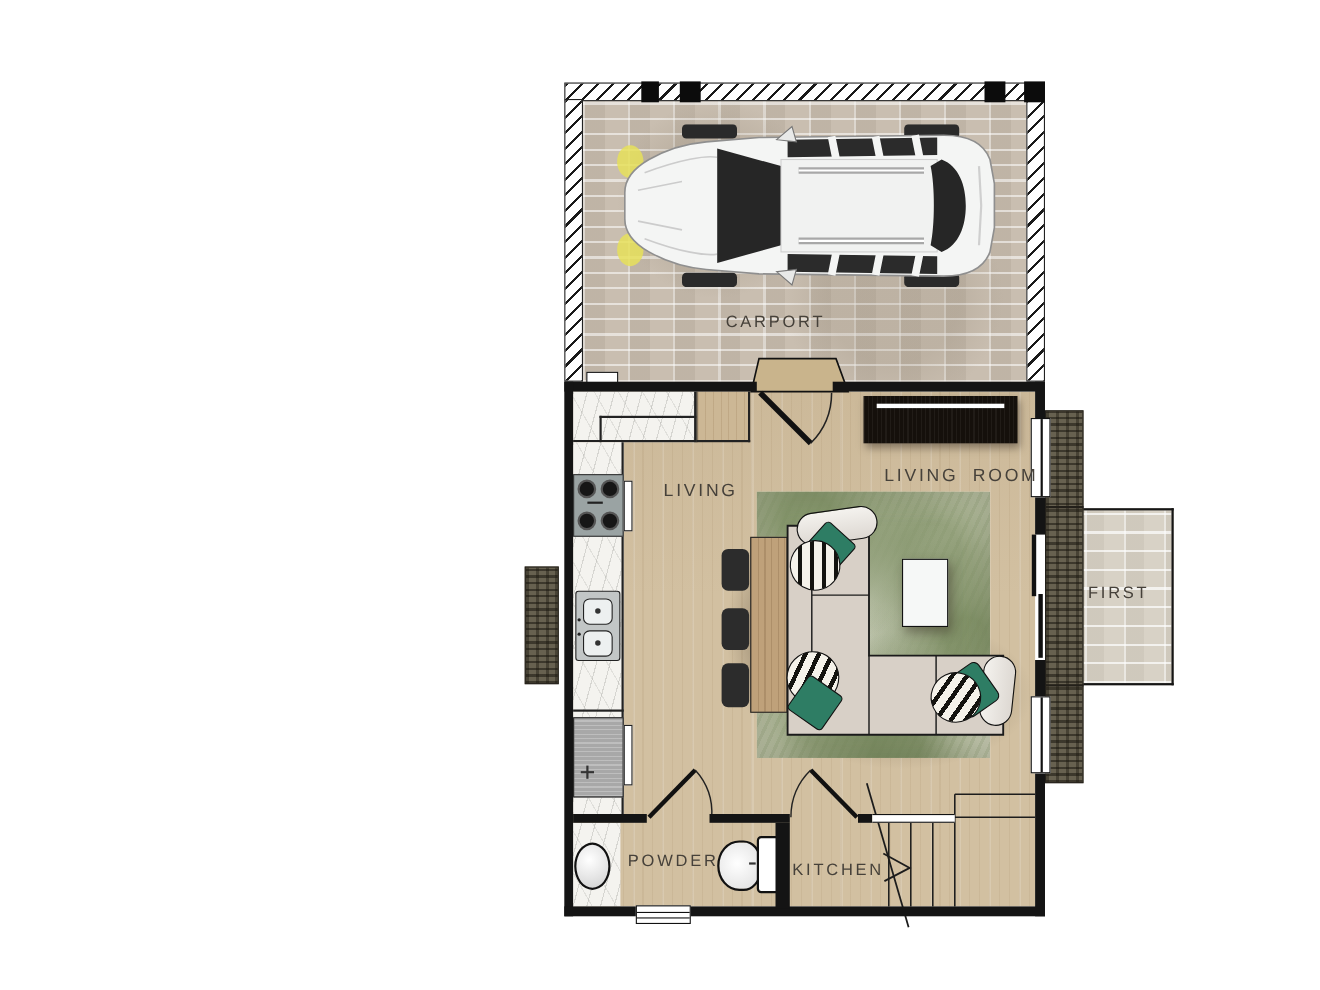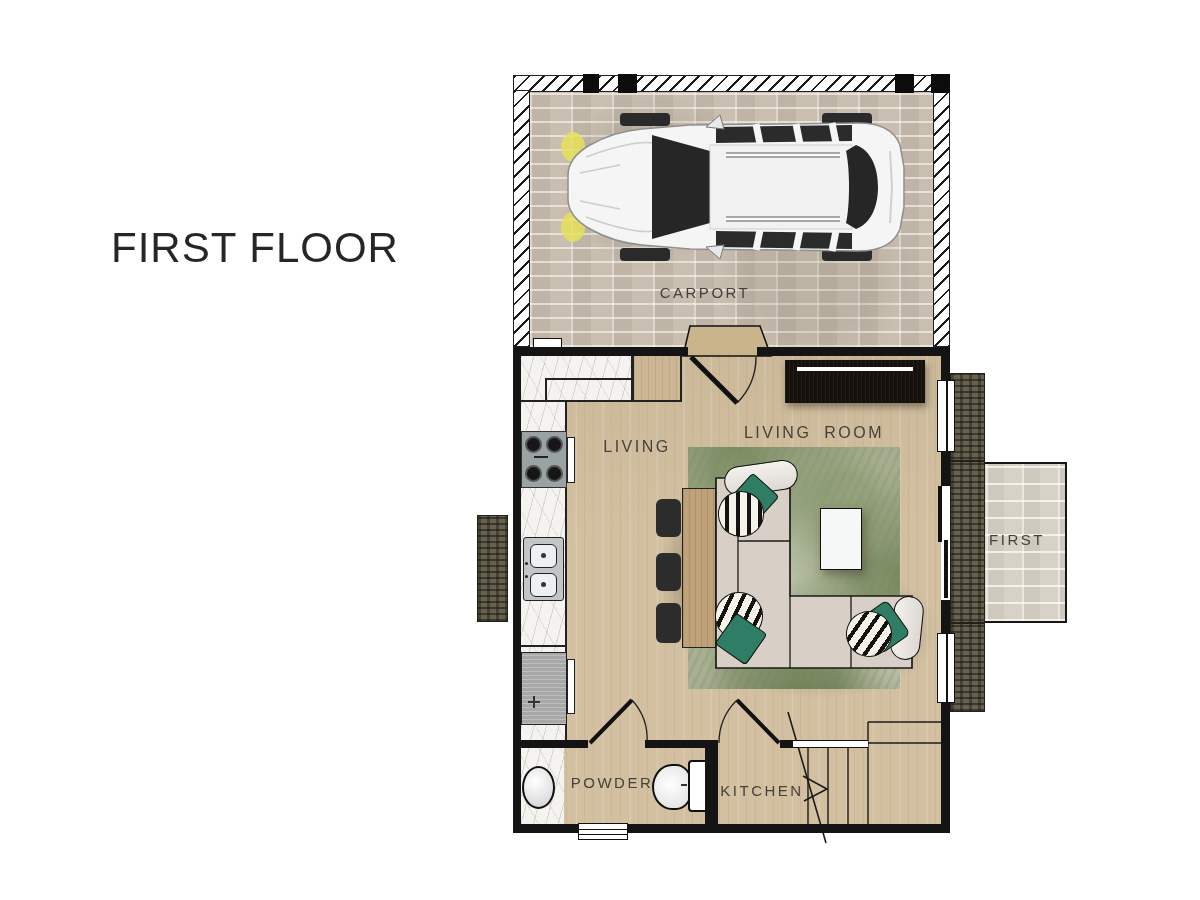--- a/index.html
+++ b/index.html
@@ -56,21 +56,20 @@
   .pillow{position:absolute;border:1.5px solid #111;box-sizing:border-box;z-index:24;}
   .winbox{position:absolute;background:#fff;border:1.5px solid #111;box-sizing:border-box;z-index:32;}
   svg.overlay{position:absolute;left:0;top:0;z-index:22;pointer-events:none;}
 </style>
 </head>
 <body>
 
 <div id="plan">
 
   <div class="title">
-    <div>FIRST FLOOR</div>
   </div>
 
   <div class="brick" style="left:530px;top:92px;width:403px;height:255px;"></div>
   <div class="hatch" style="left:513px;top:75px;width:437px;height:17px;"></div>
   <div class="hatch" style="left:513px;top:90px;width:17px;height:257px;"></div>
   <div class="hatch" style="left:933px;top:90px;width:17px;height:257px;"></div>
   <div class="post" style="left:583px;top:74px;width:16px;height:19px;"></div>
   <div class="post" style="left:618px;top:74px;width:19px;height:19px;"></div>
   <div class="post" style="left:895px;top:74px;width:19px;height:19px;"></div>
   <div class="post" style="left:931px;top:74px;width:19px;height:19px;"></div>
@@ -223,17 +222,17 @@
   <div class="pillow" style="left:724px;top:463px;width:74px;height:30px;border-radius:15px;background:linear-gradient(180deg,#f4f2ee,#ddd8d2);transform:rotate(-8deg);"></div>
   <div class="pillow" style="left:736px;top:480px;width:36px;height:36px;background:var(--green);transform:rotate(42deg);border-radius:4px;"></div>
   <div class="pillow zebra" style="left:718px;top:491px;width:46px;height:46px;border-radius:50%;transform:rotate(-15deg);"></div>
   <div class="pillow zebra" style="left:715px;top:592px;width:48px;height:48px;border-radius:50%;transform:rotate(10deg);"></div>
   <div class="pillow" style="left:722px;top:620px;width:38px;height:38px;background:var(--green);transform:rotate(35deg);border-radius:4px;"></div>
   <div class="pillow" style="left:892px;top:596px;width:30px;height:64px;border-radius:15px;background:linear-gradient(90deg,#f4f2ee,#ddd8d2);transform:rotate(6deg);"></div>
   <div class="pillow" style="left:866px;top:606px;width:36px;height:42px;background:var(--green);transform:rotate(-35deg);border-radius:6px;"></div>
   <div class="pillow zebra" style="left:846px;top:611px;width:46px;height:46px;border-radius:50%;transform:rotate(20deg);"></div>
 
   <div class="lbl" style="left:537px;top:438px;width:200px;font-size:16px;">LIVING</div>
-  <div class="lbl" style="left:714px;top:424px;width:200px;font-size:16px;">LIVING ROOM</div>
+  <div class="lbl" style="left:774px;top:424px;width:200px;font-size:16px;">LIVING ROOM</div>
   <div class="lbl" style="left:512px;top:774px;width:200px;">POWDER</div>
   <div class="lbl" style="left:662px;top:782px;width:200px;">KITCHEN</div>
 
 </div>
 
 </body></html>

